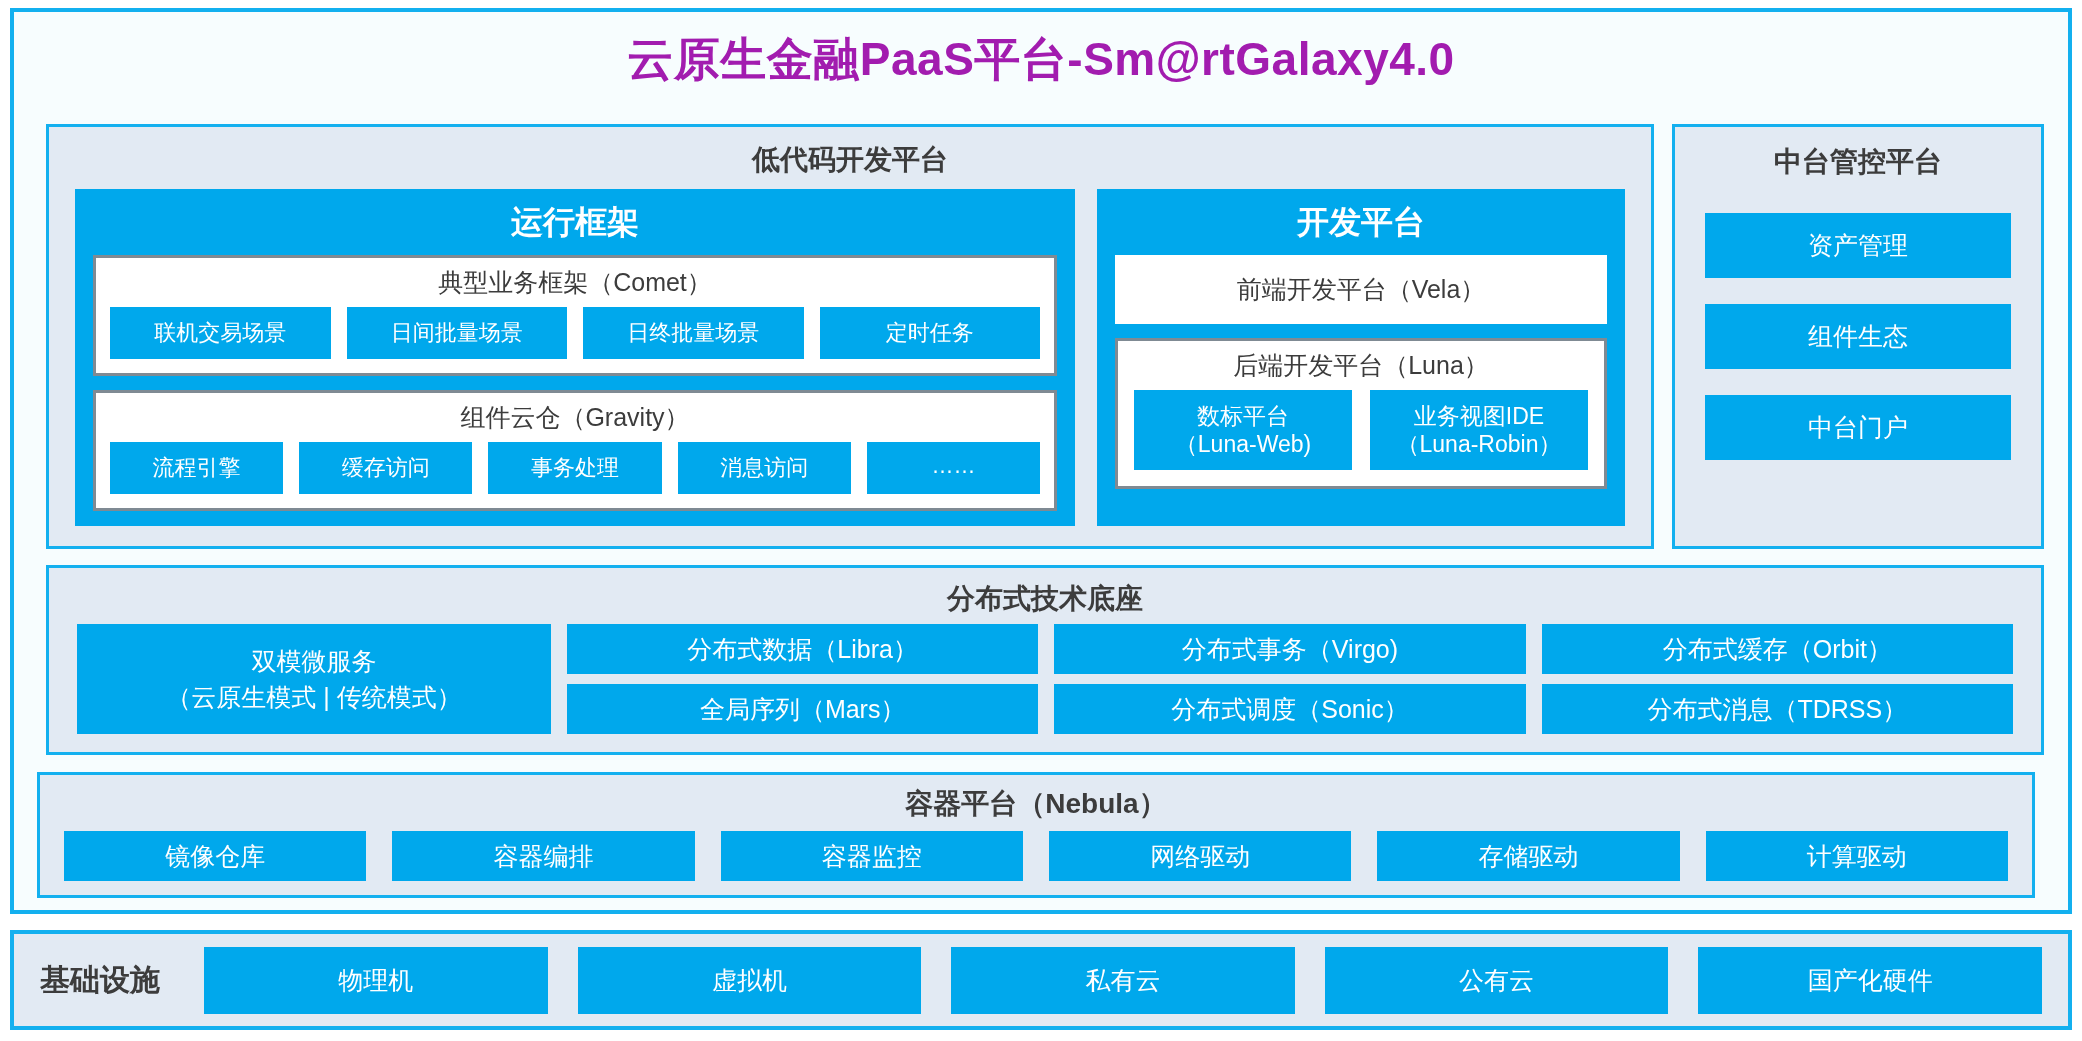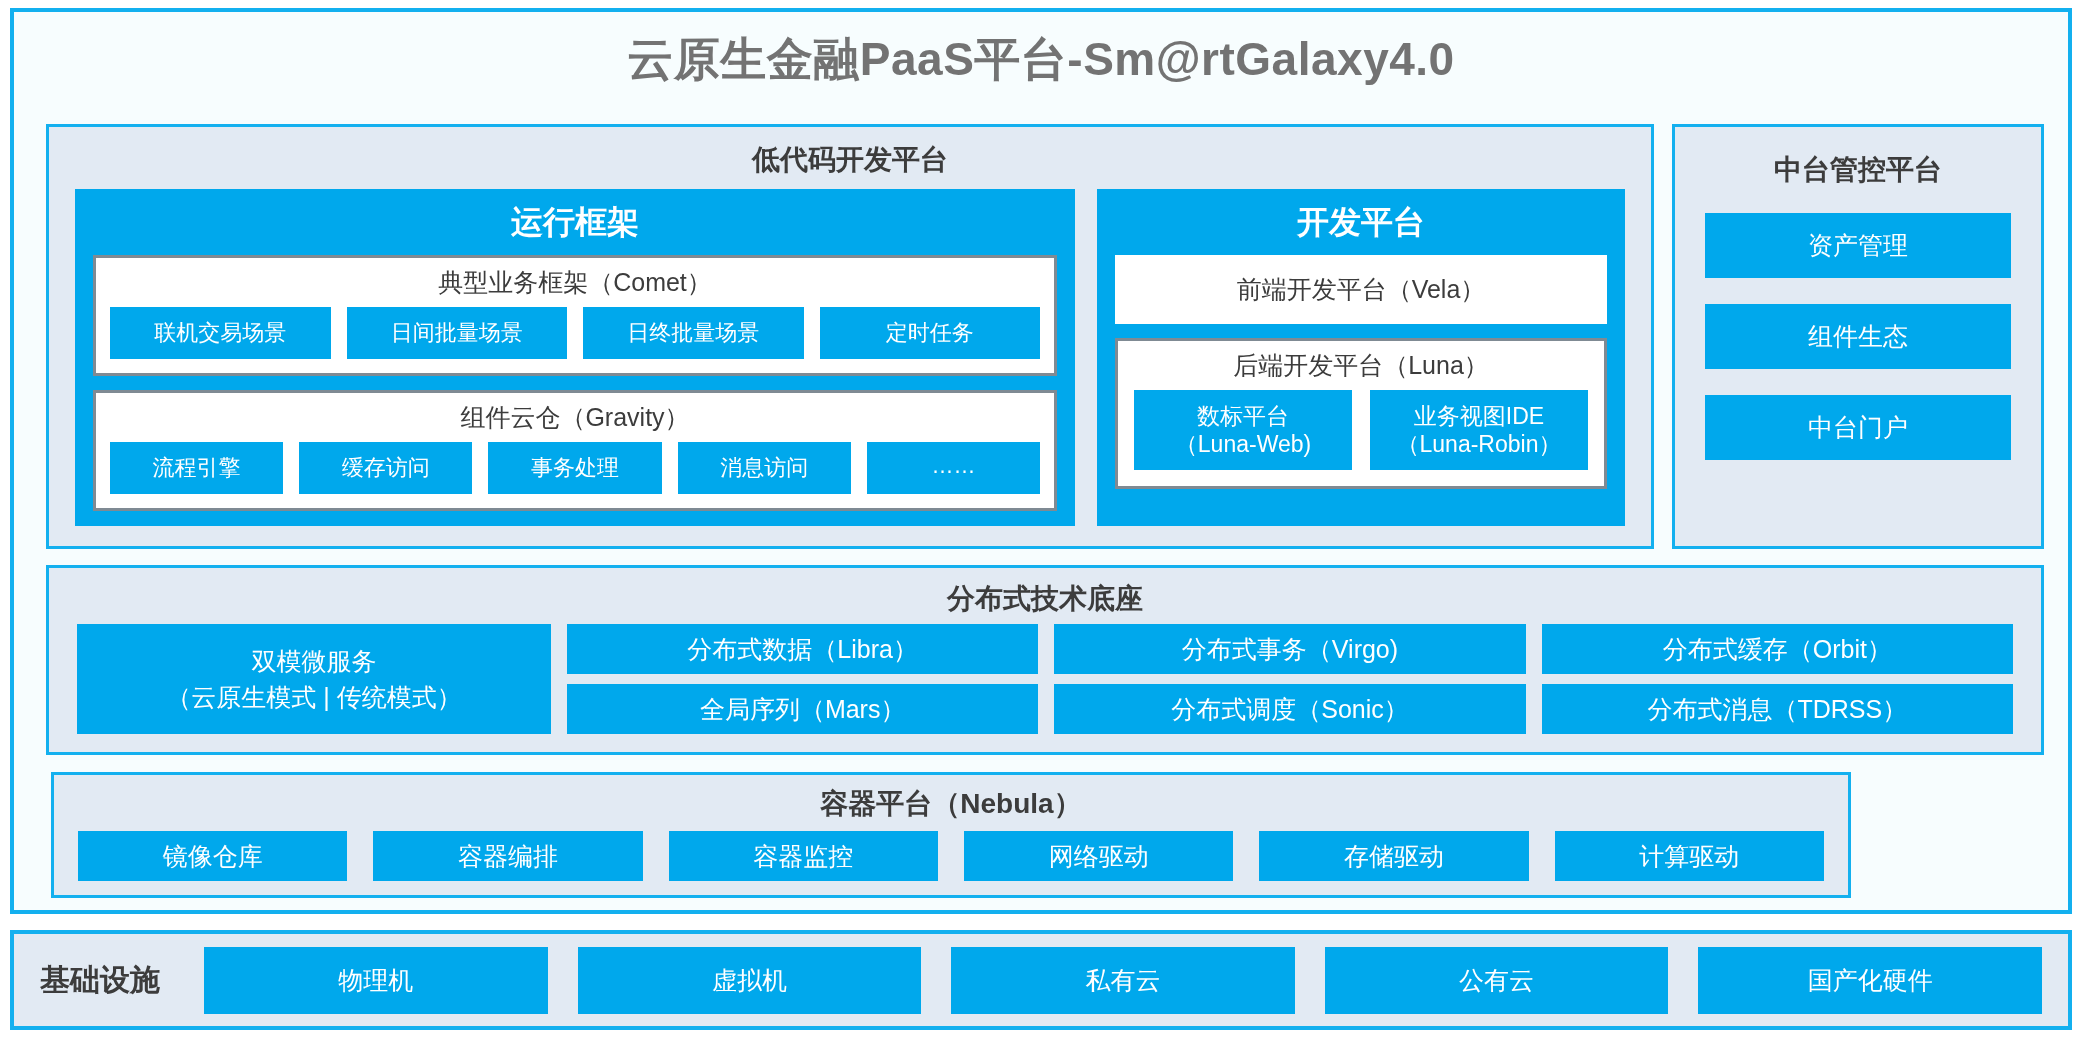--- a/index.html
+++ b/index.html
@@ -17,21 +17,21 @@
     box-sizing:border-box;
     border:4px solid #13b0ef;
     background:#f7fdfe;
   }
 
   
   .title{
     text-align:center;
     font-size:46px;
     font-weight:700;
-    color:#737373;
+    color:#a21caf;
     letter-spacing:0.5px;
     padding-top:20px;
     line-height:1.2;
   }
 
   
   .panel{
     box-sizing:border-box;
     border:3px solid #13b0ef;
     background:#e2eaf3;
@@ -46,21 +46,21 @@
   
   .row-top{
     position:absolute;left:32px;top:112px;
     width:1600px;height:425px;
     display:flex;gap:18px;
   }
   .lowcode{flex:0 0 1608px;position:relative;}
   .midoffice{flex:0 0 372px;position:relative;}
 
   .lowcode .panel-title{padding-top:14px;}
-  .midoffice .panel-title{padding-top:16px;margin-top:8px;}
+  .midoffice .panel-title{padding-top:16px;}
 
   
   .lowcode-cols{
     position:absolute;left:26px;right:26px;top:62px;bottom:20px;
     display:flex;gap:22px;
   }
   .blue-box{
     box-sizing:border-box;
     background:#00a8ec;
     padding:0;
@@ -156,21 +156,21 @@
     flex:1;display:flex;flex-direction:column;gap:10px;
   }
   .dist-cell{
     flex:1;background:#00a8ec;color:#fff;
     display:flex;align-items:center;justify-content:center;
     font-size:25px;
   }
 
   
   .container-p{
-    position:absolute;left:37px;top:760px;width:1800px;height:126px;
+    position:absolute;left:23px;top:760px;width:1998px;height:126px;
   }
   .container-p .panel-title{padding-top:10px;}
   .cont-chips{
     position:absolute;left:24px;right:24px;top:56px;bottom:14px;
     display:flex;gap:26px;
   }
   .cont-chip{
     flex:1;background:#00a8ec;color:#fff;
     display:flex;align-items:center;justify-content:center;
     font-size:25px;

